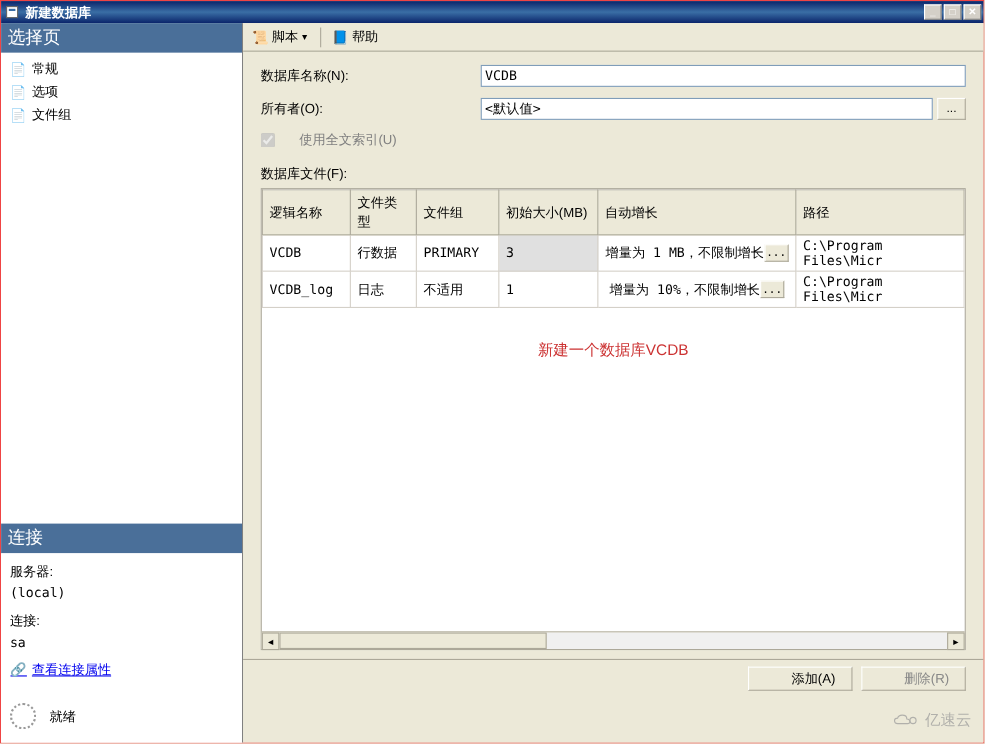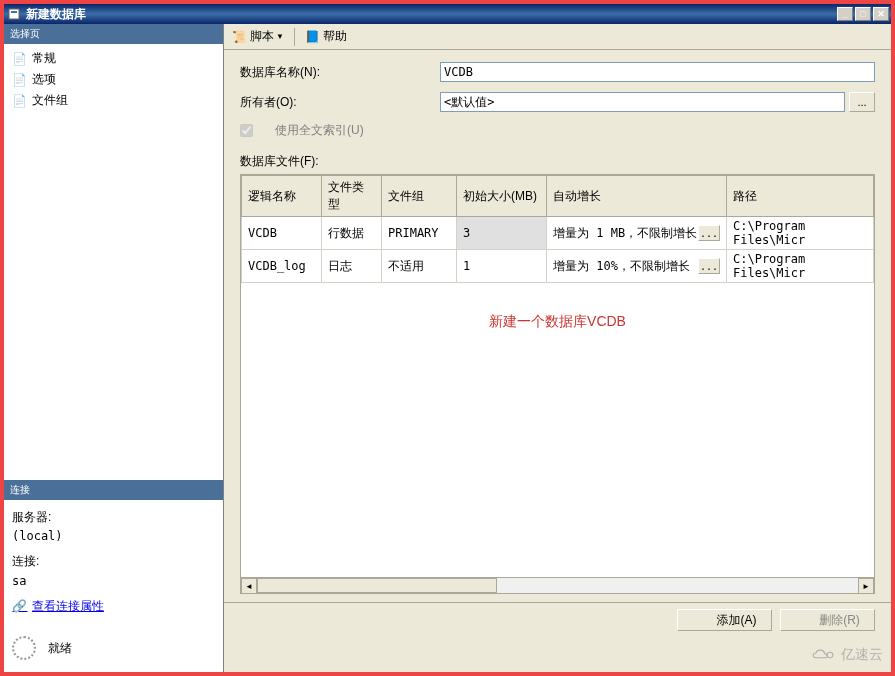--- a/index.html
+++ b/index.html
@@ -1,32 +1,32 @@
 <!DOCTYPE html>
 <html><head>
   <meta charset="utf-8">
   <style>
     * { box-sizing: border-box; margin: 0; padding: 0; }
     body { font-family: "Microsoft YaHei", SimSun, Arial, sans-serif; font-size: 12px; background: #ece9d8; overflow: hidden; }
     
-    .window { width: 895px; height: 676px; display: flex; flex-direction: column; border: 4px solid #ef4444; }
+    .window { width: 895px; height: 676px; display: flex; flex-direction: column; border: 1px solid #ef4444; }
     
     
     .titlebar { height: 20px; background: linear-gradient(to bottom, #0a246a, #3a6ea5 50%, #0a246a); color: #fff; display: flex; align-items: center; padding: 0 2px; }
     .titlebar-icon { width: 16px; height: 16px; margin-right: 4px; display: inline-flex; align-items: center; justify-content: center; }
     .titlebar-text { flex: 1; font-weight: bold; font-size: 12px; }
     .win-btns { display: flex; gap: 2px; }
     .win-btn { width: 16px; height: 14px; background: #d4d0c8; border: 1px solid #808080; border-top-color: #fff; border-left-color: #fff; font-size: 9px; display: flex; align-items: center; justify-content: center; cursor: pointer; font-family: Arial; font-weight: bold; }
     
     
     .main { flex: 1; display: flex; }
     
     
     .sidebar { width: 220px; display: flex; flex-direction: column; background: #fff; border-right: 1px solid #808080; }
-    .section-header { background: #4a6f99; color: #fff; padding: 3px 6px; font-weight: normal; font-size: 10px; }
+    .section-header { background: #4a6f99; color: #fff; padding: 3px 6px; font-weight: normal; font-size: 16px; }
     .section-body { background: #fff; padding: 4px; }
     .tree-item { display: flex; align-items: center; padding: 2px 4px; cursor: pointer; }
     .tree-icon { width: 16px; height: 16px; margin-right: 4px; display: inline-flex; align-items: center; justify-content: center; }
     .conn-body { background: #fff; padding: 8px; font-size: 12px; line-height: 1.6; }
     .conn-link { color: #0000ee; text-decoration: underline; cursor: pointer; display: flex; align-items: center; margin-top: 6px; }
     .conn-link .tree-icon { margin-right: 4px; }
     .progress-body { background: #fff; padding: 12px 8px; display: flex; align-items: center; }
     .progress-circle { width: 24px; height: 24px; border: 2px dotted #999; border-radius: 50%; margin-right: 12px; }
     
     .sidebar-top { flex: 1; display: flex; flex-direction: column; }
@@ -47,21 +47,21 @@
     .form-input { flex: 1; height: 20px; border: 1px solid #7f9db9; padding: 1px 3px; font-size: 12px; background: #fff; font-family: SimSun, monospace; }
     .form-btn { width: 26px; height: 20px; margin-left: 4px; background: #ece9d8; border: 1px solid #aca899; border-top-color: #fff; border-left-color: #fff; cursor: pointer; font-size: 11px; display: flex; align-items: center; justify-content: center; }
     .checkbox-row { display: flex; align-items: center; color: #808080; margin-bottom: 14px; margin-top: 6px; gap: 16px; }
     .checkbox-row input { margin-right: 6px; }
     
     .table-label { margin-bottom: 4px; }
     .data-table { width: 100%; border-collapse: collapse; background: #fff; border: 1px solid #aca899; }
     .data-table th { background: #ece9d8; border: 1px solid #aca899; padding: 3px 6px; text-align: left; font-weight: normal; font-size: 12px; }
     .data-table td { border: 1px solid #d4d0c8; padding: 2px 6px; font-size: 12px; font-family: SimSun, monospace; }
     .cell-btn { width: 22px; height: 16px; background: #ece9d8; border: 1px solid #aca899; border-top-color: #fff; border-left-color: #fff; cursor: pointer; font-size: 10px; float: right; display: flex; align-items: center; justify-content: center; }
-    .cell-growth { display: flex; align-items: center; justify-content: space-between; }
+    .cell-growth { display: flex; align-items: center; justify-content: center; }
     .cell-selected { background: #e0e0e0; }
     
     .annotation { color: #cc3333; text-align: center; padding: 30px; font-size: 14px; }
     
     .table-wrap { border: 1px solid #aca899; background: #fff; height: 420px; margin-right: 0; display: flex; flex-direction: column; }
     .table-scroll { flex: 1; overflow: hidden; }
     .hscroll { height: 16px; background: #ece9d8; border-top: 1px solid #aca899; display: flex; }
     .scroll-btn { width: 16px; height: 16px; background: #ece9d8; border: 1px solid #aca899; display: flex; align-items: center; justify-content: center; font-size: 8px; cursor: pointer; }
     .scroll-track { flex: 1; background: #f0f0f0; }
     .scroll-thumb { width: 40%; height: 100%; background: #ece9d8; border: 1px solid #aca899; }

